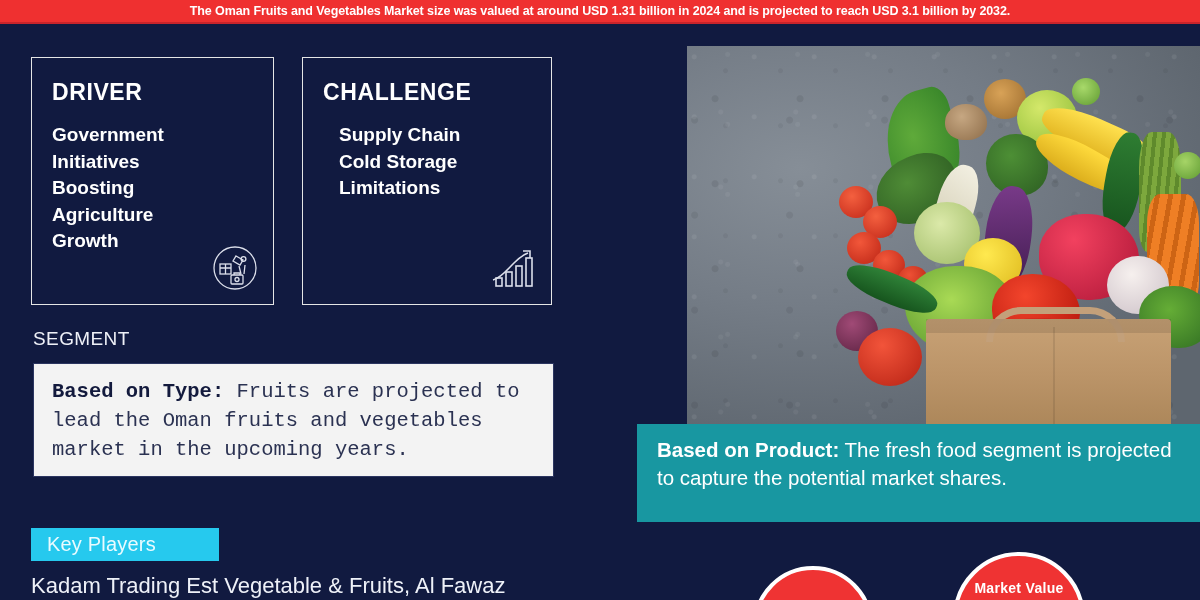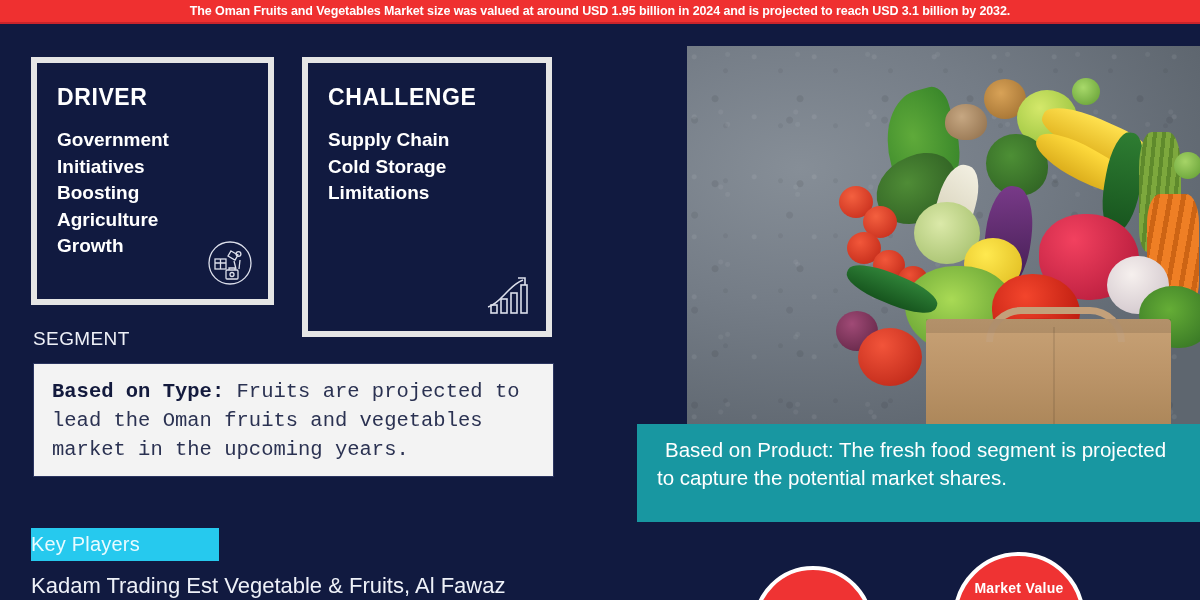--- a/index.html
+++ b/index.html
@@ -28,43 +28,43 @@
     color:#ffffff;
     font-size:12.5px;
     font-weight:bold;
     letter-spacing:-0.1px;
     white-space:nowrap;
   }
 
   
   .outline-box {
     position:absolute;
-    border:6px solid #e5e5e5;
+    border:1px solid #e5e5e5;
     background:transparent;
     padding:22px 20px 10px 20px;
   }
   #driver-box   { left:31px;  top:57px; width:243px; height:248px; }
-  #challenge-box{ left:302px; top:57px; width:250px; height:280px; }
+  #challenge-box{ left:302px; top:57px; width:250px; height:248px; }
 
   .box-title {
     color:#ffffff;
     font-size:23px;
     font-weight:bold;
     letter-spacing:0.6px;
     line-height:1.1;
     margin-bottom:17px;
   }
   .box-body {
     color:#ffffff;
     font-size:19px;
     font-weight:bold;
     line-height:1.39;
     max-width:170px;
   }
-  #challenge-box .box-body { max-width:150px; }
+  #challenge-box .box-body { max-width:150px;margin-left:16px; }
 
   .box-icon {
     position:absolute;
     right:12px; bottom:10px;
     width:52px; height:52px;
     opacity:0.95;
   }
 
   .section-label {
     position:absolute;
@@ -89,21 +89,21 @@
     font-family:Liberation Mono, monospace;
   }
   .card-text b { color:#131a3d; font-weight:bold; }
 
   #key-players-badge {
     position:absolute;
     left:31px; top:528px;
     width:188px; height:33px;
     background:#26c9ee;
     display:flex; align-items:center;
-    padding-left:0;
+    padding-left:16px;
   }
   #key-players-badge span {
     color:#e9fbff;
     font-size:20px;
     letter-spacing:0.2px;
   }
 
   #key-players-list {
     position:absolute;
     left:31px; top:572px;
@@ -173,21 +173,21 @@
     left:637px; top:424px;
     width:563px; height:98px;
     background:#1897a1;
     padding:12px 20px 0 20px;
   }
   #product-card .ptext {
     color:#ffffff;
     font-size:20.5px;
     line-height:1.38;
   }
-  #product-card .ptext b { font-weight:normal;margin-left:8px; }
+  #product-card .ptext b { font-weight:bold; }
 
   .red-circle {
     position:absolute;
     border-radius:50%;
     background:#ef3333;
     border:4px solid #ffffff;
     display:flex; align-items:flex-start; justify-content:center;
   }
   #circle-left  { left:753px; top:566px; width:120px; height:120px; }
   #circle-right { left:953px; top:552px; width:132px; height:132px; }
@@ -199,21 +199,21 @@
     margin-top:24px;
     white-space:nowrap;
   }
 </style>
 </head>
 <body>
 
 <div id="stage">
 
   <div class="banner">
-    <div class="banner-text">The Oman Fruits and Vegetables Market size was valued at around USD 1.95 billion in 2024 and is projected to reach USD 3.1 billion by 2032.</div>
+    <div class="banner-text">The Oman Fruits and Vegetables Market size was valued at around USD 1.31 billion in 2024 and is projected to reach USD 3.1 billion by 2032.</div>
   </div>
 
   <div class="outline-box" id="driver-box">
     <div class="box-title">DRIVER</div>
     <div class="box-body">Government Initiatives Boosting Agriculture Growth</div>
     <div class="box-icon">
       <svg viewBox="0 0 52 52" width="52" height="52" fill="none" stroke="#e7eaf4" stroke-width="1.3">
         <circle cx="26" cy="26" r="21"></circle>
         <rect x="11" y="22" width="11" height="10"></rect>
         <path d="M11 26h11M16.5 22v10"></path>

